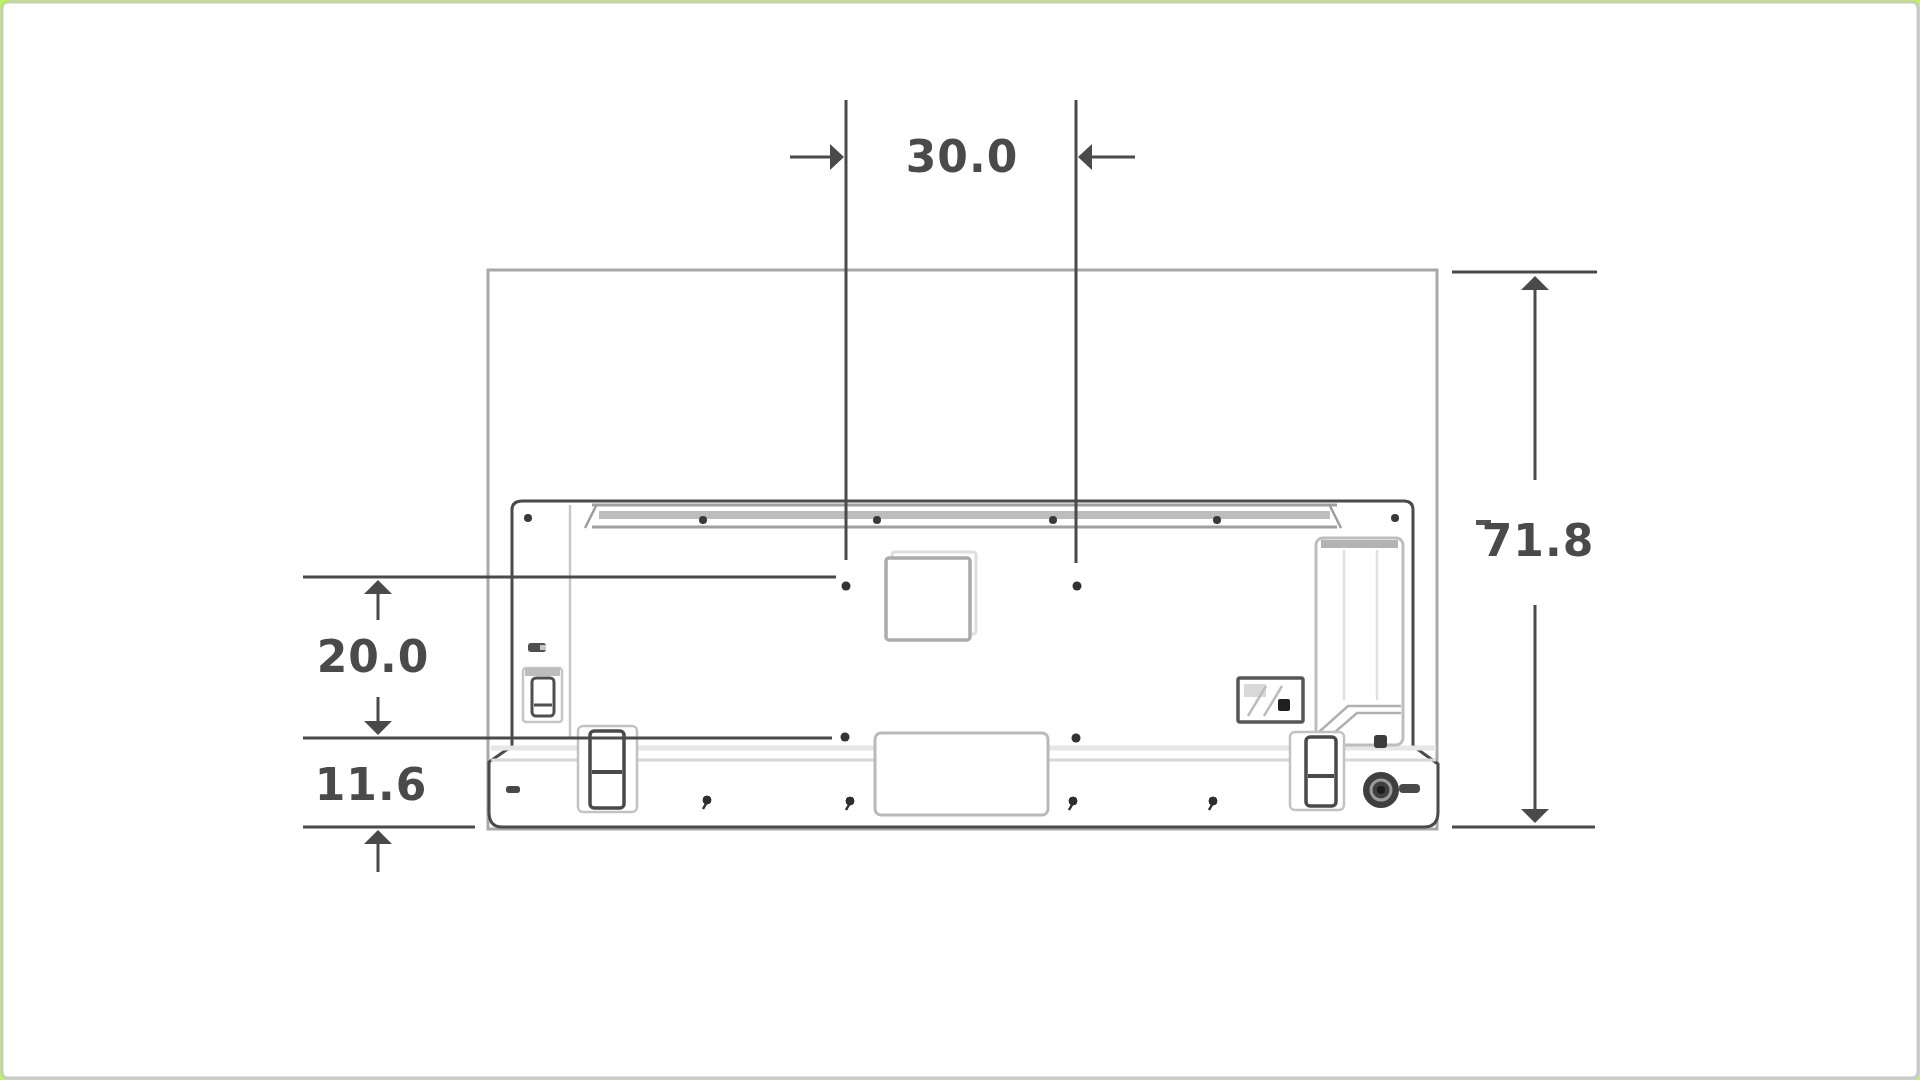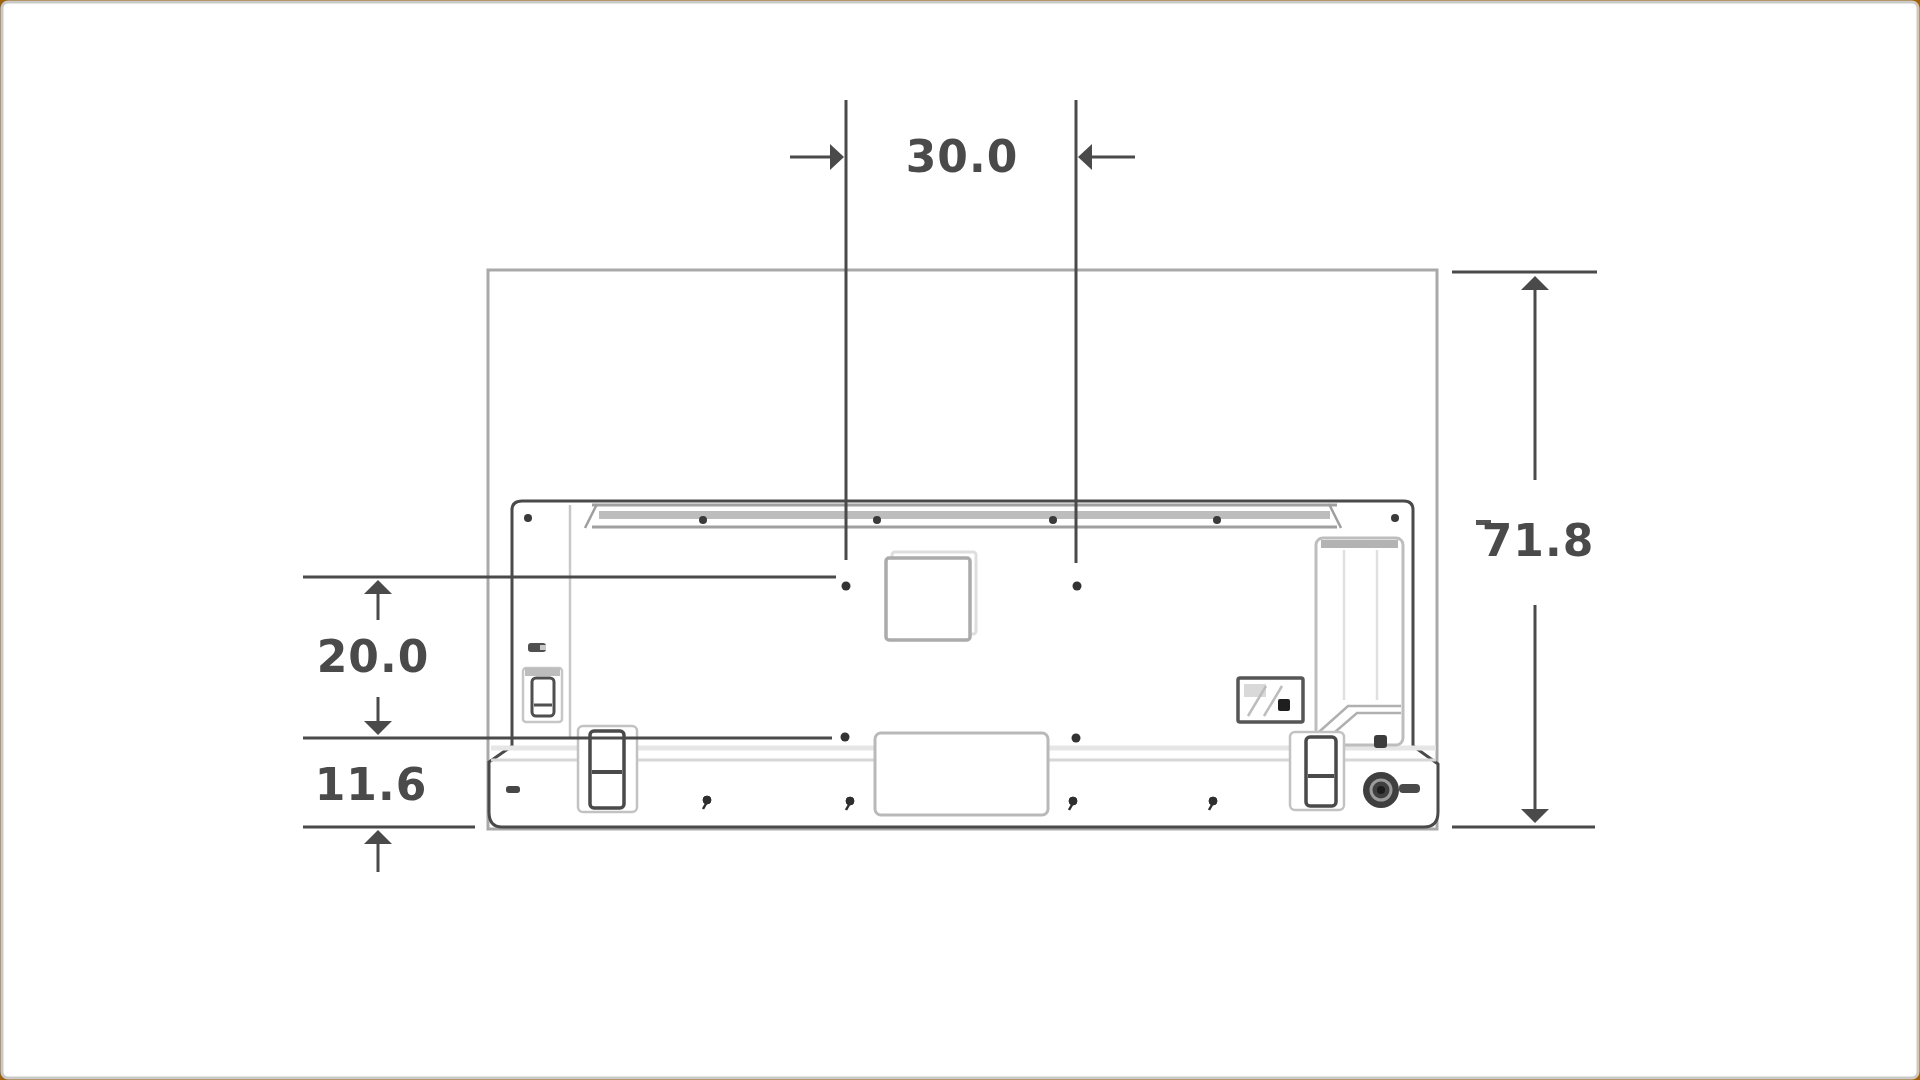--- a/index.html
+++ b/index.html
@@ -1,16 +1,16 @@
 <!DOCTYPE html>
 <html><head>
 <meta charset="utf-8">
 <style>
   html,body{margin:0;padding:0;background:#ffffff;}
-  .stage{width:1920px;height:1080px;position:relative;background:#a16207;}
+  .stage{width:1920px;height:1080px;position:relative;background:#bef264;}
   svg{display:block;}
   text.dim{
     font-family:"DejaVu Sans","Liberation Sans",sans-serif;
     font-weight:700;
     font-size:44px;
     fill:#4a4a4a;
     letter-spacing:1px;
   }
 </style>
 </head>

